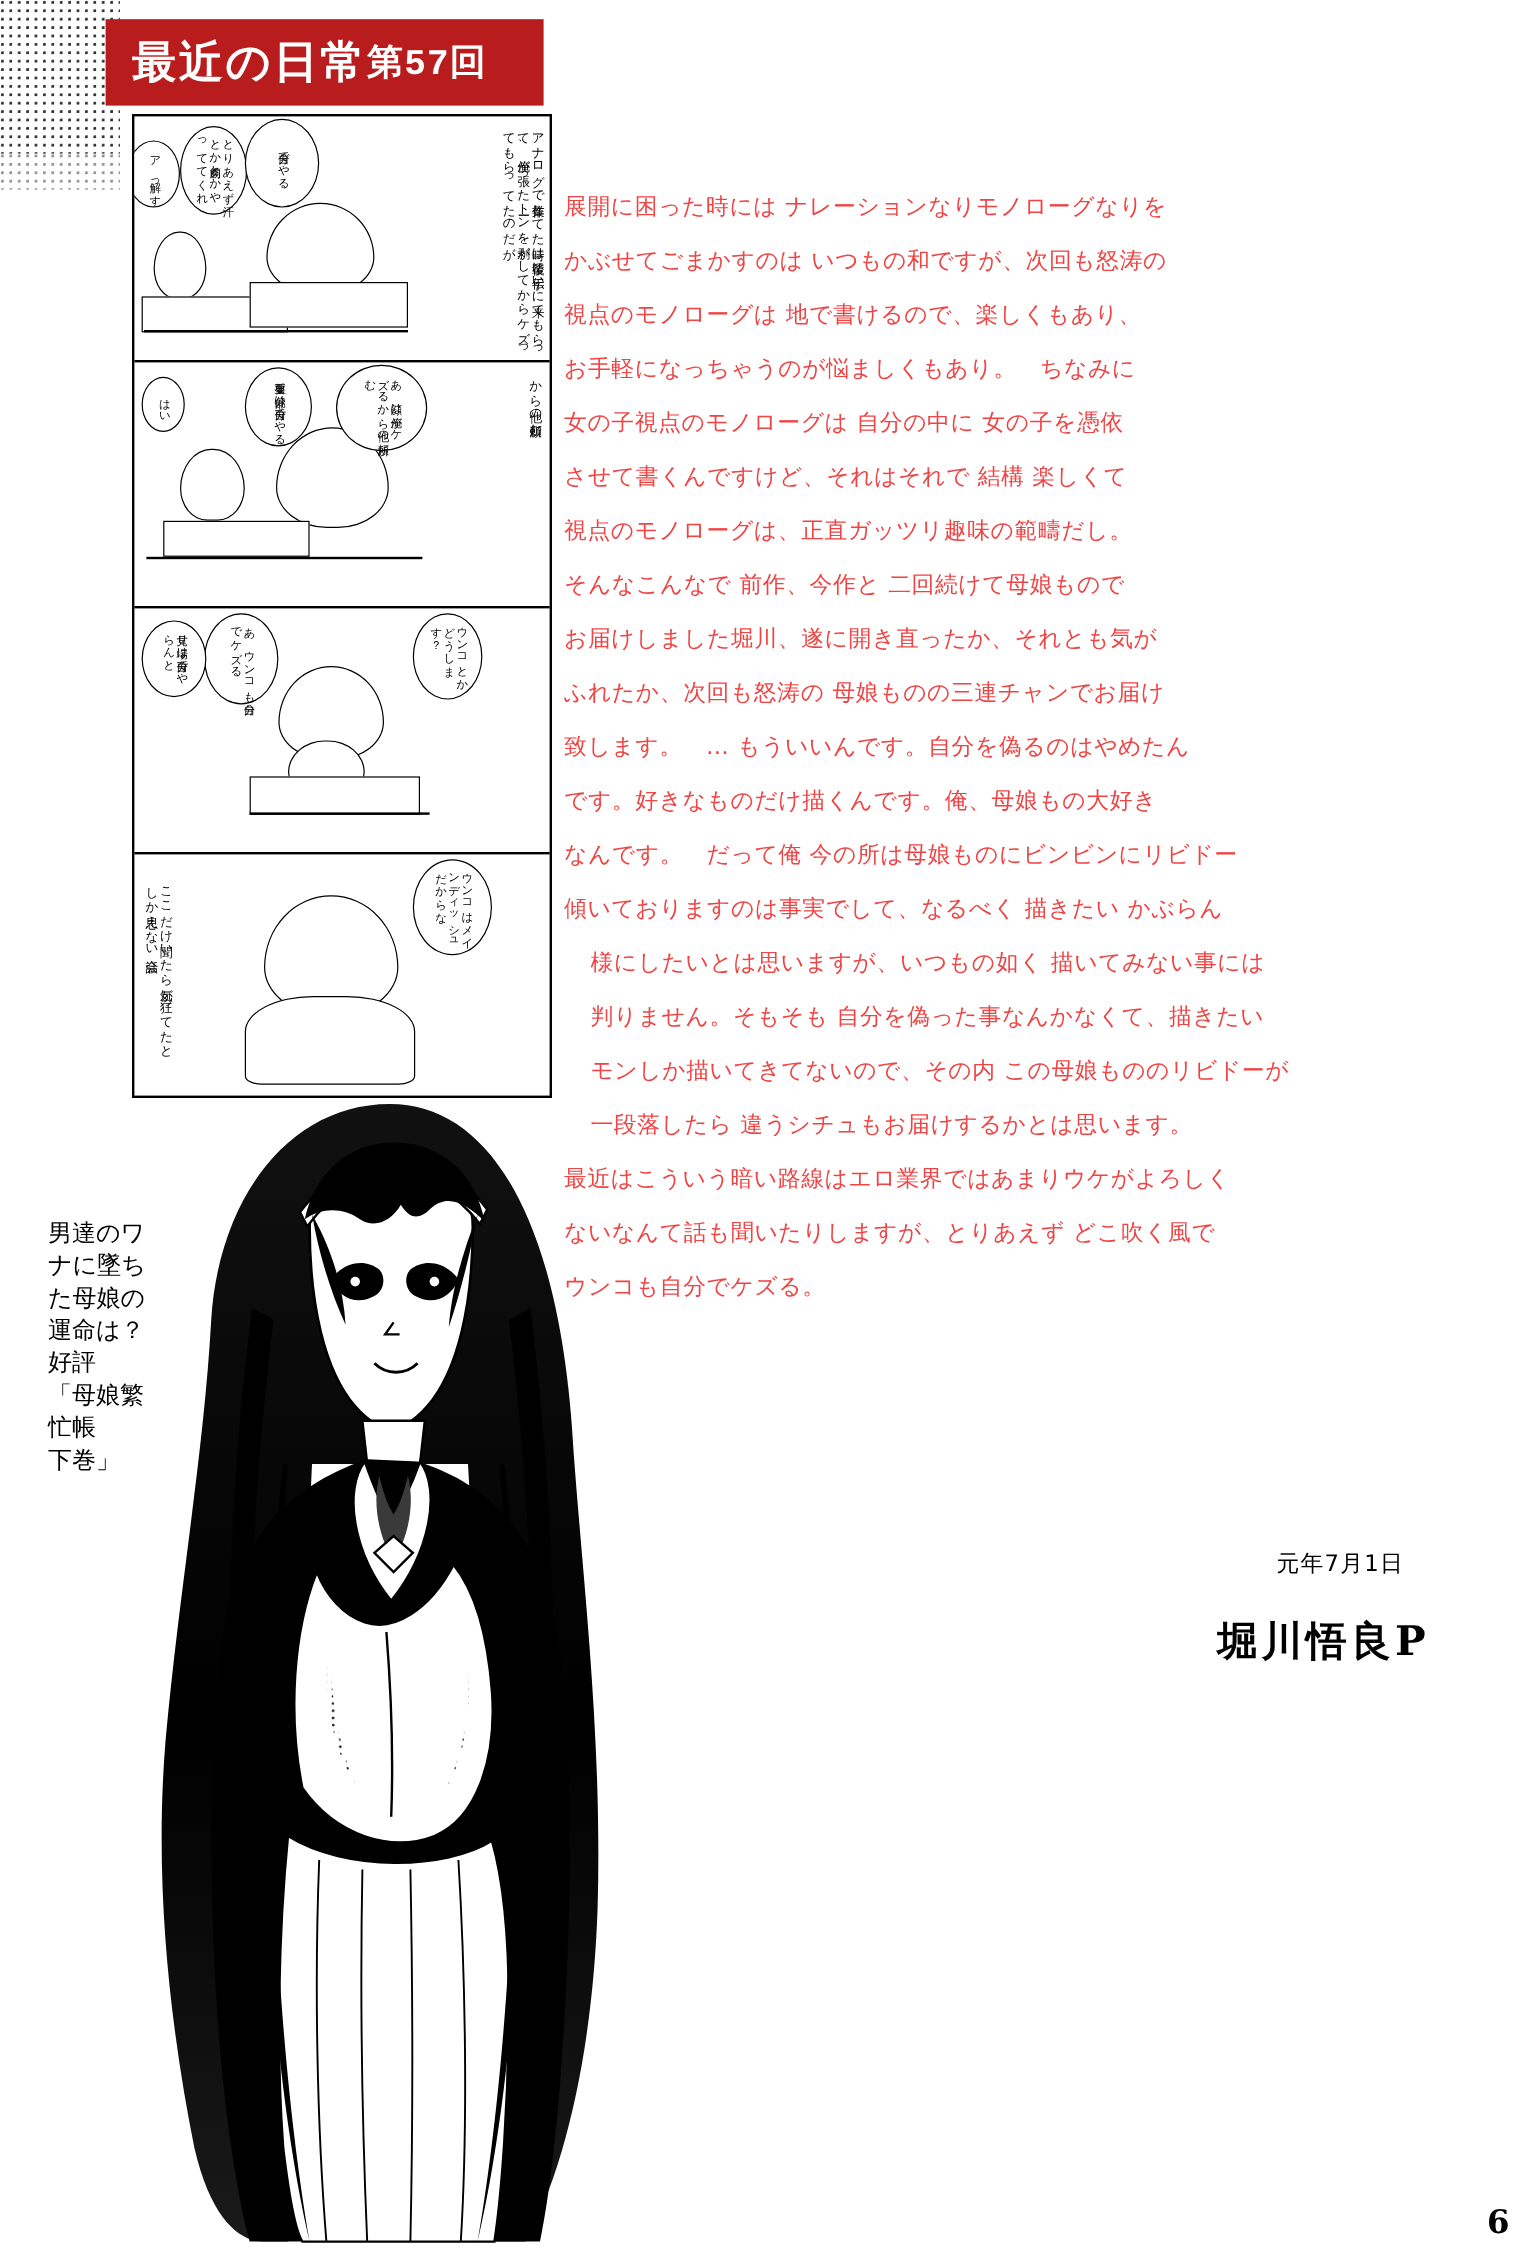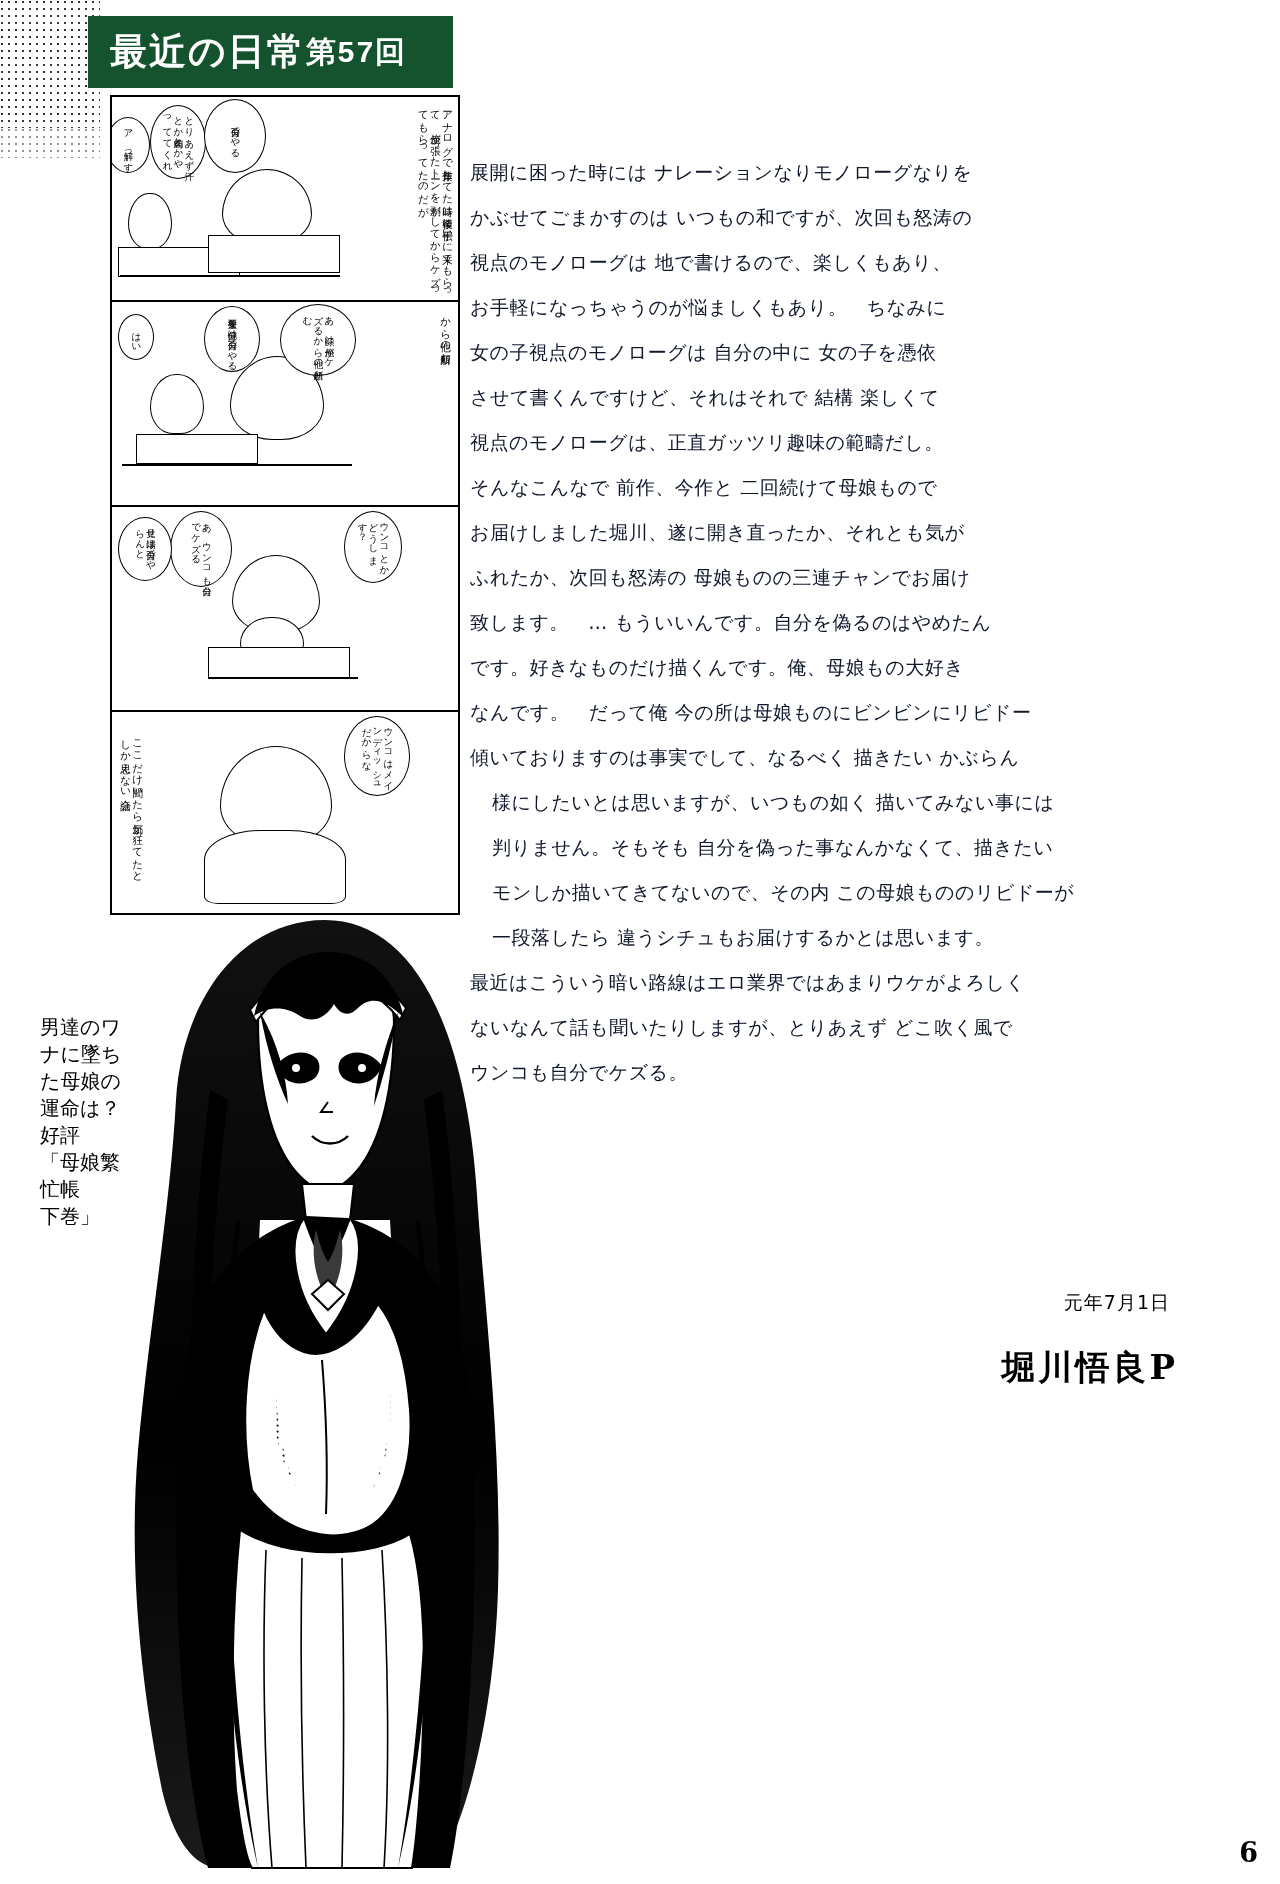--- a/index.html
+++ b/index.html
@@ -40,21 +40,21 @@
     left: 0; top: 128px; width: 100px; height: 30px; opacity:.45;
   }
 
   
   #title-bar {
     position: absolute;
     left: 88px;
     top: 16px;
     width: 365px;
     height: 72px;
-    background: #14532d;
+    background: #b91c1c;
     color: #fff;
     display: flex;
     align-items: center;
   }
   #title-bar .t-main {
     font-family: "DejaVu Serif", serif;
     font-size: 37px;
     letter-spacing: 2px;
     margin-left: 22px;
     font-weight: 700;
@@ -136,36 +136,36 @@
   
   #essay {
     position: absolute;
     left: 470px;
     top: 150px;
     width: 760px;
     font-family: "DejaVu Sans", sans-serif;
     font-size: 19px;
     line-height: 45px;
     letter-spacing: .5px;
-    color: #0f172a;
+    color: #ef4444;
   }
   #essay .line { white-space: pre; }
   #essay .line.indent { padding-left: 22px; }
 
   #sign-date {
     position: absolute;
     right: 110px;
     top: 1290px;
     font-size: 19px;
     font-family: "DejaVu Sans", sans-serif;
     letter-spacing: 1px;
   }
   #signature {
     position: absolute;
-    right: 102px;
+    right: 89px;
     top: 1345px;
     font-family: "DejaVu Serif", serif;
     font-size: 34px;
     letter-spacing: 3px;
     font-weight: 700;
   }
 
   
   #left-caption {
     position: absolute;

